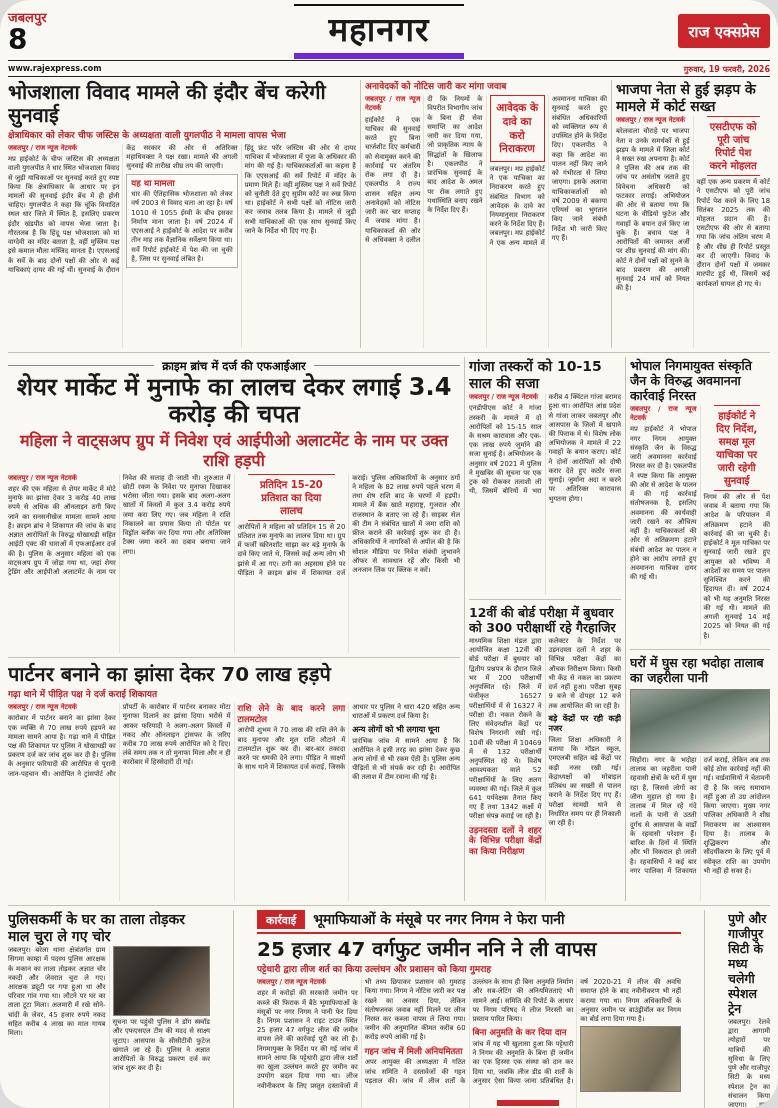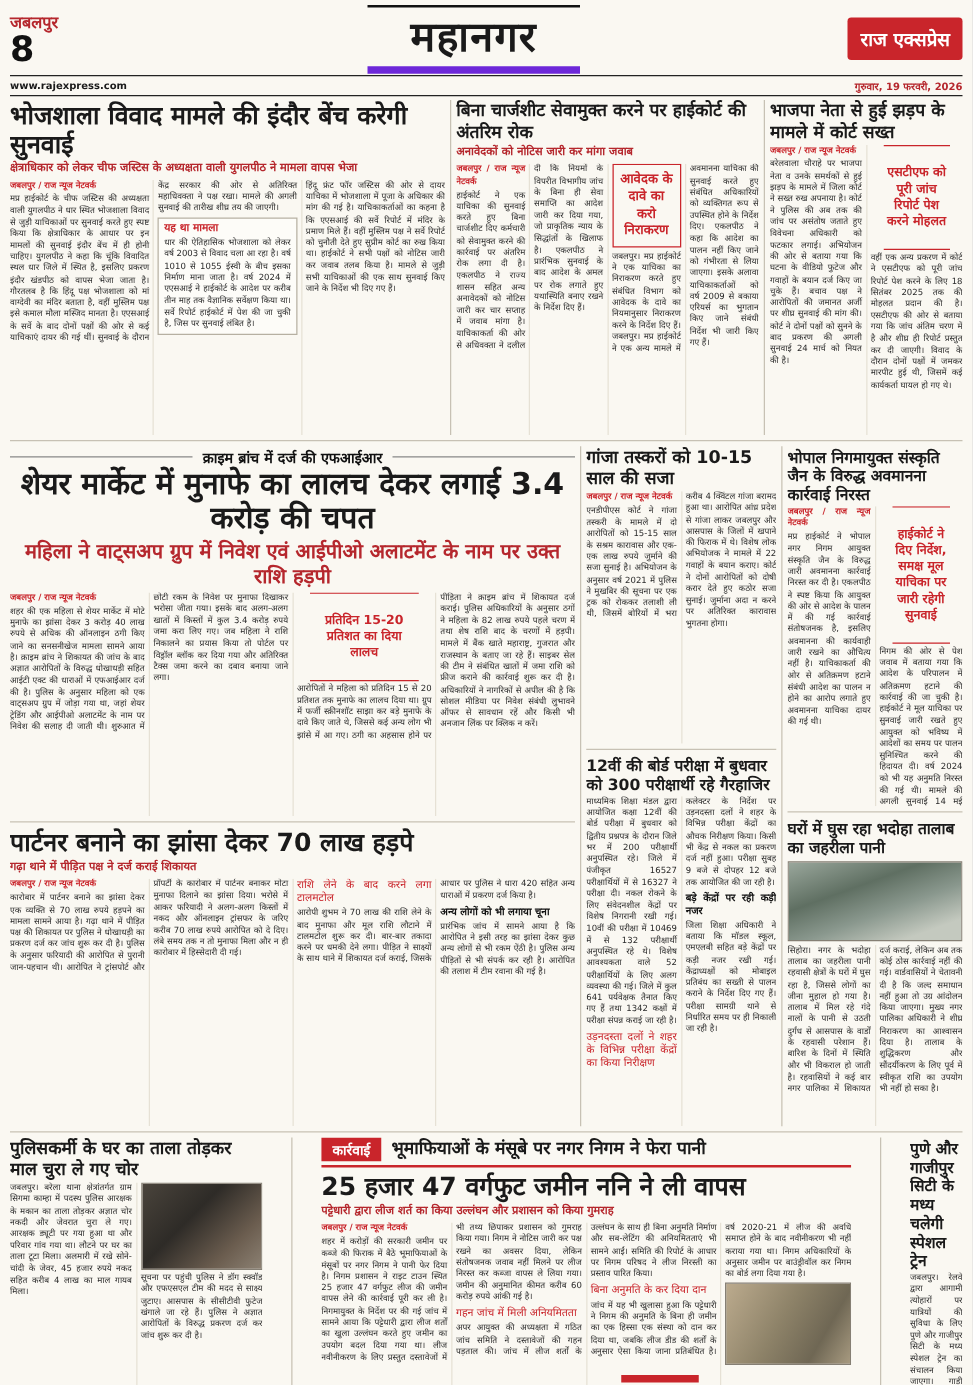--- a/index.html
+++ b/index.html
@@ -1,21 +1,21 @@
 <!DOCTYPE html>
 <html lang="hi"><head>
 <meta charset="utf-8">
 <style>
   * { box-sizing: border-box; margin: 0; padding: 0; }
   html,body { background:#dcdcdc; }
   .page {
     position: relative; width: 778px; height: 1108px; margin: 0 auto;
     background: #faf8f2; color:#1a1a1a;
     font-family: "DejaVu Sans", "Liberation Sans", sans-serif;
-    padding: 4px 8px; overflow: hidden;
+    padding: 4px 8px; overflow: hidden; border-radius: 30px;
   }
   
   .masthead { display:flex; align-items:stretch; height:54px; }
   .mh-left { width:130px; display:flex; flex-direction:column; justify-content:center; }
   .city { color:#b5272d; font-weight:bold; font-size:13px; }
   .pagenum { font-size:28px; font-weight:bold; line-height:1; color:#111; }
   .mh-center { flex:1; text-align:center; align-self:center; }
   .section-title { font-size:33px; font-weight:bold; display:inline-block; padding:0 34px 2px;
     border-top:2px solid #111; border-bottom:6px solid #6d28d9; letter-spacing:1px; }
   .mh-right { width:150px; display:flex; align-items:center; justify-content:flex-end; }
@@ -40,22 +40,22 @@
   .h-sm { font-size:12.5px; font-weight:bold; line-height:1.2; margin:1px 0 2px; }
   .subhead { color:#b5272d; font-weight:bold; font-size:9px; line-height:1.25; margin:1px 0 3px; }
   .subhead.center { text-align:center; font-size:16px; }
   .kicker { display:flex; align-items:center; gap:8px; font-weight:bold; font-size:11.5px; color:#111; margin:1px 0 0; }
   .kicker::before, .kicker::after { content:""; flex:1; height:1px; background:#888; }
   .inset-plain { border:1px solid #b6b0a2; background:#fdfcf8; padding:3px 4px; margin:2px 0; break-inside:avoid; }
   .inset-title { color:#c9252b; font-weight:bold; font-size:8.5px; margin-bottom:1px; }
   .red-box { border:1.5px solid #c9252b; color:#c9252b; font-weight:bold; font-size:10.5px; line-height:1.3;
     text-align:center; padding:5px 3px; margin:3px 0; break-inside:avoid; }
   .red-banner { color:#c9252b; font-weight:bold; font-size:10px; line-height:1.3; text-align:center;
-    border-top:1px solid #c9252b; border-bottom:1px solid #c9252b; padding:15px 2px; margin:2px 10px; break-inside:avoid; }
-  .red-sub { color:#c9252b; font-weight:normal; font-size:8.5px; line-height:1.25; margin:3px 0 2px; break-inside:avoid; }
+    border-top:1px solid #c9252b; border-bottom:1px solid #c9252b; padding:3px 2px; margin:2px 10px; break-inside:avoid; }
+  .red-sub { color:#c9252b; font-weight:bold; font-size:8.5px; line-height:1.25; margin:3px 0 2px; break-inside:avoid; }
   .dark-sub { color:#111; font-weight:bold; font-size:8px; line-height:1.25; margin:3px 0 2px; break-inside:avoid; }
   .photo { border:1px solid #857f74; break-inside:avoid; }
   .photo.pond { width:100%; height:64px; margin:2px 0 3px;
     background:linear-gradient(160deg,#9aa79c 0%,#5f6f62 35%,#8a988e 60%,#c4c9bf 85%); }
   .photo.lock { width:100%; height:70px; margin:2px 0;
     background:linear-gradient(135deg,#4a443c 0%,#2e2b27 40%,#6b5d4f 75%,#8c8173 100%); }
   .photo.building { width:100%; height:66px; margin:2px 0;
     background:linear-gradient(120deg,#bcab8e 0%,#8d8268 45%,#6f6754 75%,#a79a80 100%); }
   .tagstrip { display:flex; align-items:center; gap:8px; border-bottom:2px solid #c9252b; padding-bottom:3px; margin-bottom:3px; }
   .tag { background:#c9252b; color:#fff; font-weight:bold; font-size:11px; padding:2px 9px; flex:none; }
@@ -96,21 +96,20 @@
           <div class="inset-title">यह था मामला</div>
           <span>धार की ऐतिहासिक भोजशाला को लेकर वर्ष 2003 से विवाद चला आ रहा है। वर्ष 1010 से 1055 ईस्वी के बीच इसका निर्माण माना जाता है। वर्ष 2024 में एएसआई ने हाईकोर्ट के आदेश पर करीब तीन माह तक वैज्ञानिक सर्वेक्षण किया था। सर्वे रिपोर्ट हाईकोर्ट में पेश की जा चुकी है, जिस पर सुनवाई लंबित है।</span>
         </div>
         <span>हिंदू फ्रंट फॉर जस्टिस की ओर से दायर याचिका में भोजशाला में पूजा के अधिकार की मांग की गई है। याचिकाकर्ताओं का कहना है कि एएसआई की सर्वे रिपोर्ट में मंदिर के प्रमाण मिले हैं। वहीं मुस्लिम पक्ष ने सर्वे रिपोर्ट को चुनौती देते हुए सुप्रीम कोर्ट का रुख किया था। हाईकोर्ट ने सभी पक्षों को नोटिस जारी कर जवाब तलब किया है। मामले से जुड़ी सभी याचिकाओं की एक साथ सुनवाई किए जाने के निर्देश भी दिए गए हैं।</span>
       </div>
     </article>
 
     <div class="vdiv"></div>
 
     <article style="width:242px;">
-      <h2 class="h-md">बिना चार्जशीट सेवामुक्त करने पर हाईकोर्ट की अंतरिम रोक</h2>
       <div class="subhead">अनावेदकों को नोटिस जारी कर मांगा जवाब</div>
       <div class="b cols4 grow">
         <span class="byline">जबलपुर / राज न्यूज नेटवर्क</span>
         <span>हाईकोर्ट ने एक याचिका की सुनवाई करते हुए बिना चार्जशीट दिए कर्मचारी को सेवामुक्त करने की कार्रवाई पर अंतरिम रोक लगा दी है। एकलपीठ ने राज्य शासन सहित अन्य अनावेदकों को नोटिस जारी कर चार सप्ताह में जवाब मांगा है। याचिकाकर्ता की ओर से अधिवक्ता ने दलील दी कि नियमों के विपरीत विभागीय जांच के बिना ही सेवा समाप्ति का आदेश जारी कर दिया गया, जो प्राकृतिक न्याय के सिद्धांतों के खिलाफ है। एकलपीठ ने प्रारंभिक सुनवाई के बाद आदेश के अमल पर रोक लगाते हुए यथास्थिति बनाए रखने के निर्देश दिए हैं।</span>
         <div class="red-box">
           <span>आवेदक के दावे का करो निराकरण</span>
         </div>
         <span>जबलपुर। मप्र हाईकोर्ट ने एक याचिका का निराकरण करते हुए संबंधित विभाग को आवेदक के दावे का नियमानुसार निराकरण करने के निर्देश दिए हैं।</span>
         <span>जबलपुर। मप्र हाईकोर्ट ने एक अन्य मामले में अवमानना याचिका की सुनवाई करते हुए संबंधित अधिकारियों को व्यक्तिगत रूप से उपस्थित होने के निर्देश दिए। एकलपीठ ने कहा कि आदेश का पालन नहीं किए जाने को गंभीरता से लिया जाएगा। इसके अलावा याचिकाकर्ताओं को वर्ष 2009 से बकाया एरियर्स का भुगतान किए जाने संबंधी निर्देश भी जारी किए गए हैं।</span>
       </div>

